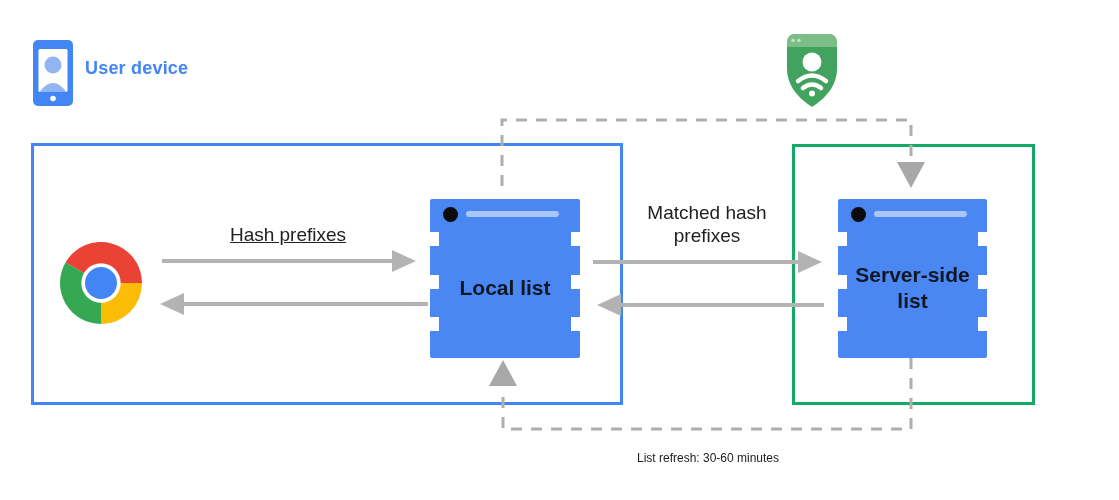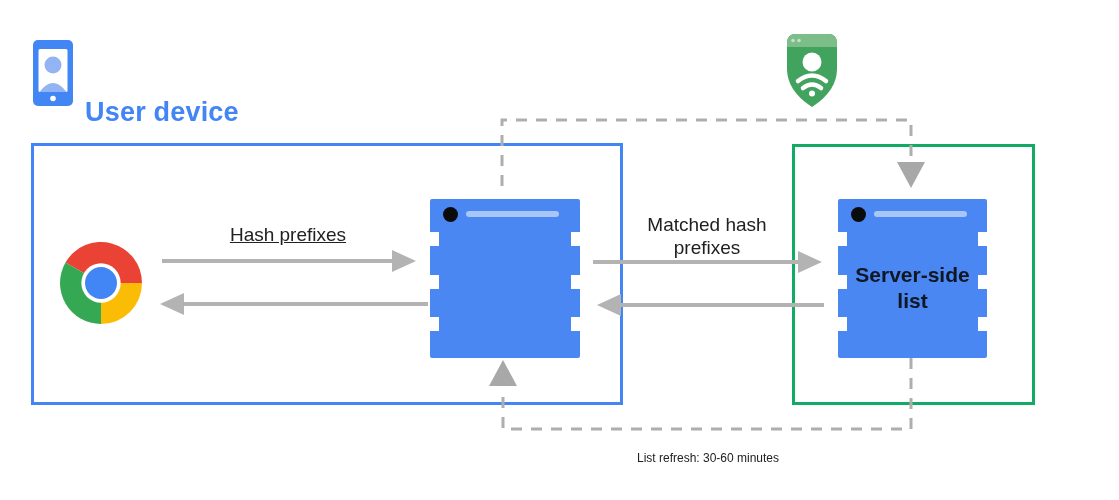--- a/index.html
+++ b/index.html
@@ -8,21 +8,21 @@
     --shield-main:#42a35e; --shield-topbar:#7cbd88; --shield-dot:#c4e0ca;
     --arrow-gray:#b3b3b3; --dash-gray:#aeaeae; --tri-gray:#a8a8a8;
     --text-dark:#212121; --avatar-blue:#92b4f2; --bg:#ffffff;
   }
   *{margin:0;padding:0;box-sizing:border-box;}
   html,body{background:var(--bg);}
   body{font-family:"Liberation Sans",sans-serif;}
   #stage{position:relative;width:1119px;height:500px;background:var(--bg);overflow:hidden;}
 
   
-  .hdr-label{position:absolute;font-size:27px;font-weight:700;letter-spacing:.2px;white-space:nowrap;margin-top:39px;}
+  .hdr-label{position:absolute;font-size:18px;font-weight:700;letter-spacing:.2px;white-space:nowrap;}
   .hdr-user{left:85px;top:58px;color:var(--blue);}
   .hdr-server{left:849px;top:58px;color:var(--green-text);}
 
   
   .region{position:absolute;background:transparent;}
   .region-device{left:31px;top:143px;width:592px;height:262px;border:3px solid var(--blue);}
   .region-server{left:792px;top:144px;width:243px;height:261px;border:3px solid var(--green-border);}
 
   
   #wires{position:absolute;left:0;top:0;width:1119px;height:500px;pointer-events:none;}
@@ -39,21 +39,21 @@
   .listbox .dot{position:absolute;left:13px;top:8px;width:15px;height:15px;border-radius:50%;background:#0b0b0b;}
   .listbox .bar{position:absolute;left:36px;top:12px;width:93px;height:6px;border-radius:3px;background:var(--box-line);}
   .notch{position:absolute;width:9px;height:14px;background:var(--bg);}
   .notch.l{left:0;} .notch.r{right:0;}
   .n1{top:33px;} .n2{top:76px;} .n3{top:118px;}
 
   
   .flowlbl{position:absolute;color:var(--text-dark);font-size:19px;text-align:center;line-height:23px;}
   .lbl-hash{left:188px;top:223px;width:200px;text-decoration:underline;}
   .lbl-danger{left:187px;top:321px;width:200px;}
-  .lbl-matched{left:627px;top:213px;width:160px;text-align:center;}
+  .lbl-matched{left:627px;top:201px;width:160px;text-align:center;}
   .lbl-full{left:625px;top:321px;width:160px;}
   .lbl-refresh{left:558px;top:447px;width:300px;font-size:12px;}
 
   .icon{position:absolute;}
 </style>
 </head>
 <body>
 
 <div id="stage">
 
@@ -120,20 +120,21 @@
 
   <div class="listbox listbox-local">
     <span class="dot"></span>
     <span class="bar"></span>
     <span class="notch l n1"></span>
     <span class="notch l n2"></span>
     <span class="notch l n3"></span>
     <span class="notch r n1"></span>
     <span class="notch r n2"></span>
     <span class="notch r n3"></span>
+    <div class="lbl">Local list</div>
   </div>
 
   <div class="listbox listbox-server">
     <span class="dot"></span>
     <span class="bar"></span>
     <span class="notch l n1"></span>
     <span class="notch l n2"></span>
     <span class="notch l n3"></span>
     <span class="notch r n1"></span>
     <span class="notch r n2"></span>

